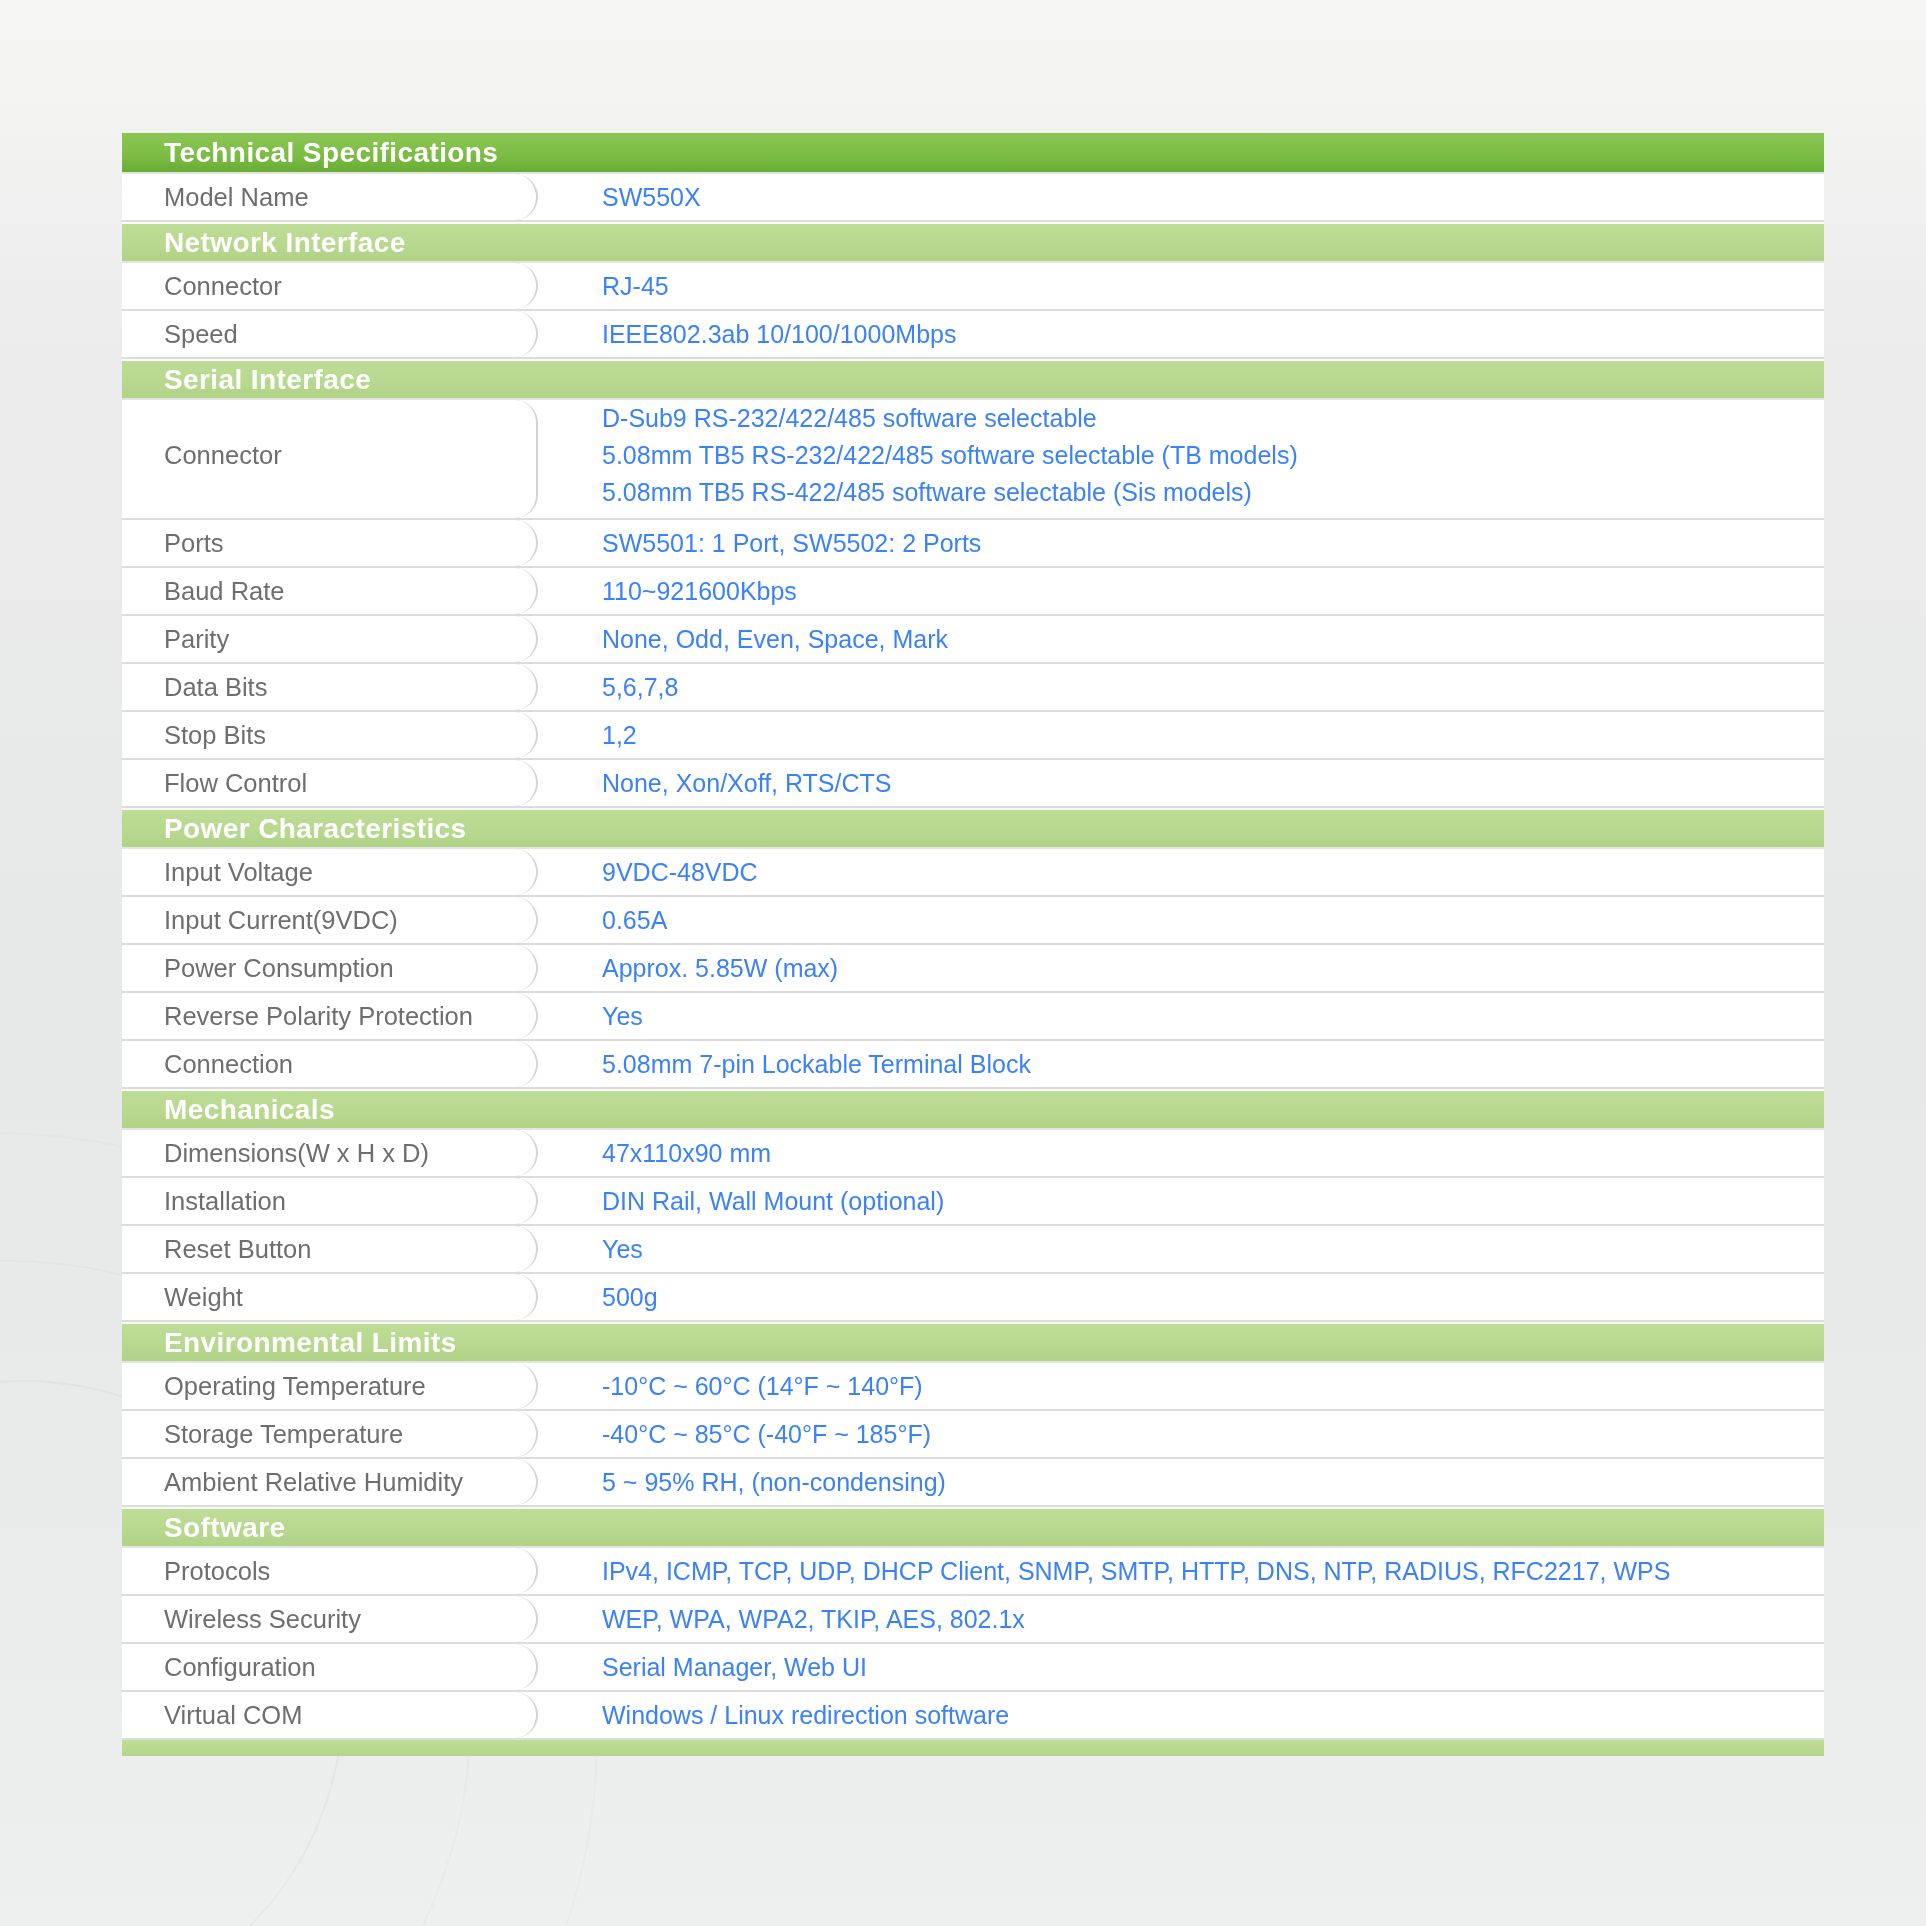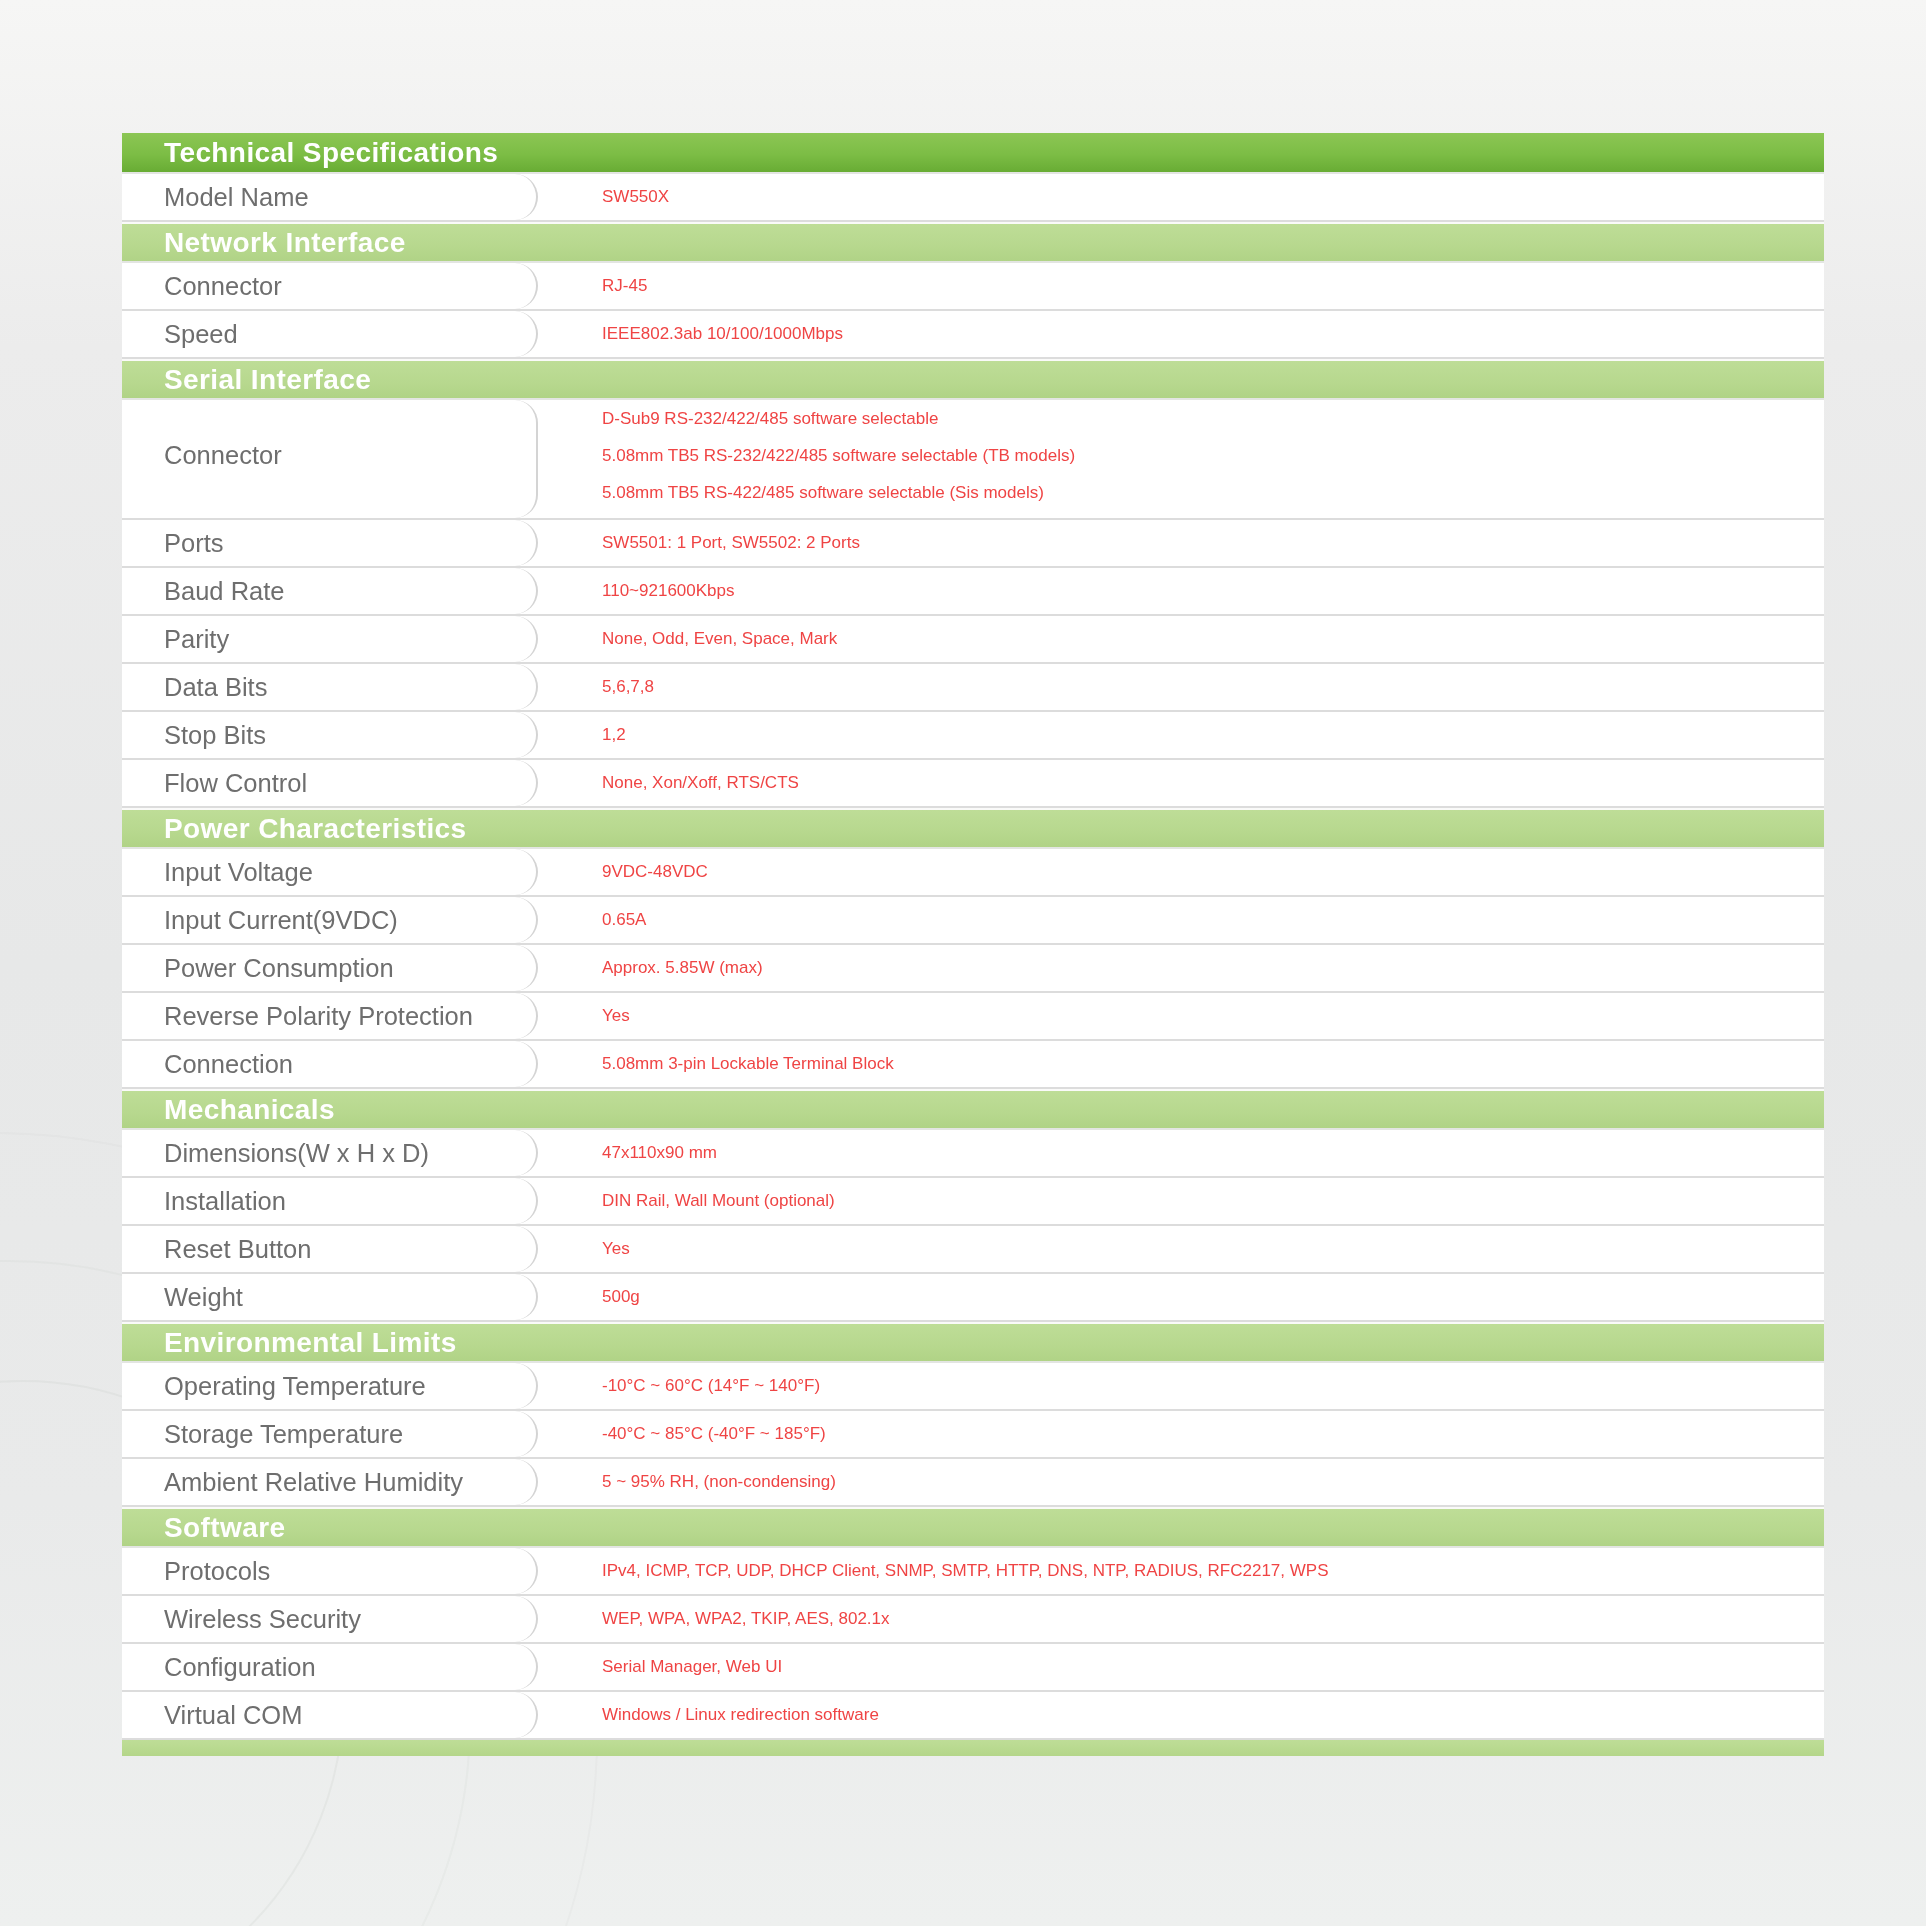--- a/index.html
+++ b/index.html
@@ -74,22 +74,22 @@
     padding-right: 14px;
     border-right: 2.1px solid #d4d4d4;
     color: #6e6e6e;
     font-size: 25.5px;
     border-radius: 23px;
   }
   .cell.value {
     flex: 1;
     padding-left: 64px;
     padding-right: 21px;
-    color: #ef4444;
-    font-size: 17px;
+    color: #3b82f6;
+    font-size: 25px;
   }
   .cell.value .line { line-height: 37px; }
   .spec-row.multi .cell { padding-bottom: 7px; }
   .truncated-band {
     height: 15.6px;
     background: linear-gradient(180deg, #bedd97 0%, #b4d689 100%);
     overflow: hidden;
   }
 </style>
 </head>
@@ -186,21 +186,21 @@
     <div class="cell value">Approx. 5.85W (max)</div>
   </div>
 
   <div class="spec-row">
     <div class="cell label">Reverse Polarity Protection</div>
     <div class="cell value">Yes</div>
   </div>
 
   <div class="spec-row">
     <div class="cell label">Connection</div>
-    <div class="cell value">5.08mm 3-pin Lockable Terminal Block</div>
+    <div class="cell value">5.08mm 7-pin Lockable Terminal Block</div>
   </div>
 
   <div class="sec-header sub">
     <span class="sec-title">Mechanicals</span>
   </div>
 
   <div class="spec-row">
     <div class="cell label">Dimensions(W x H x D)</div>
     <div class="cell value">47x110x90 mm</div>
   </div>

